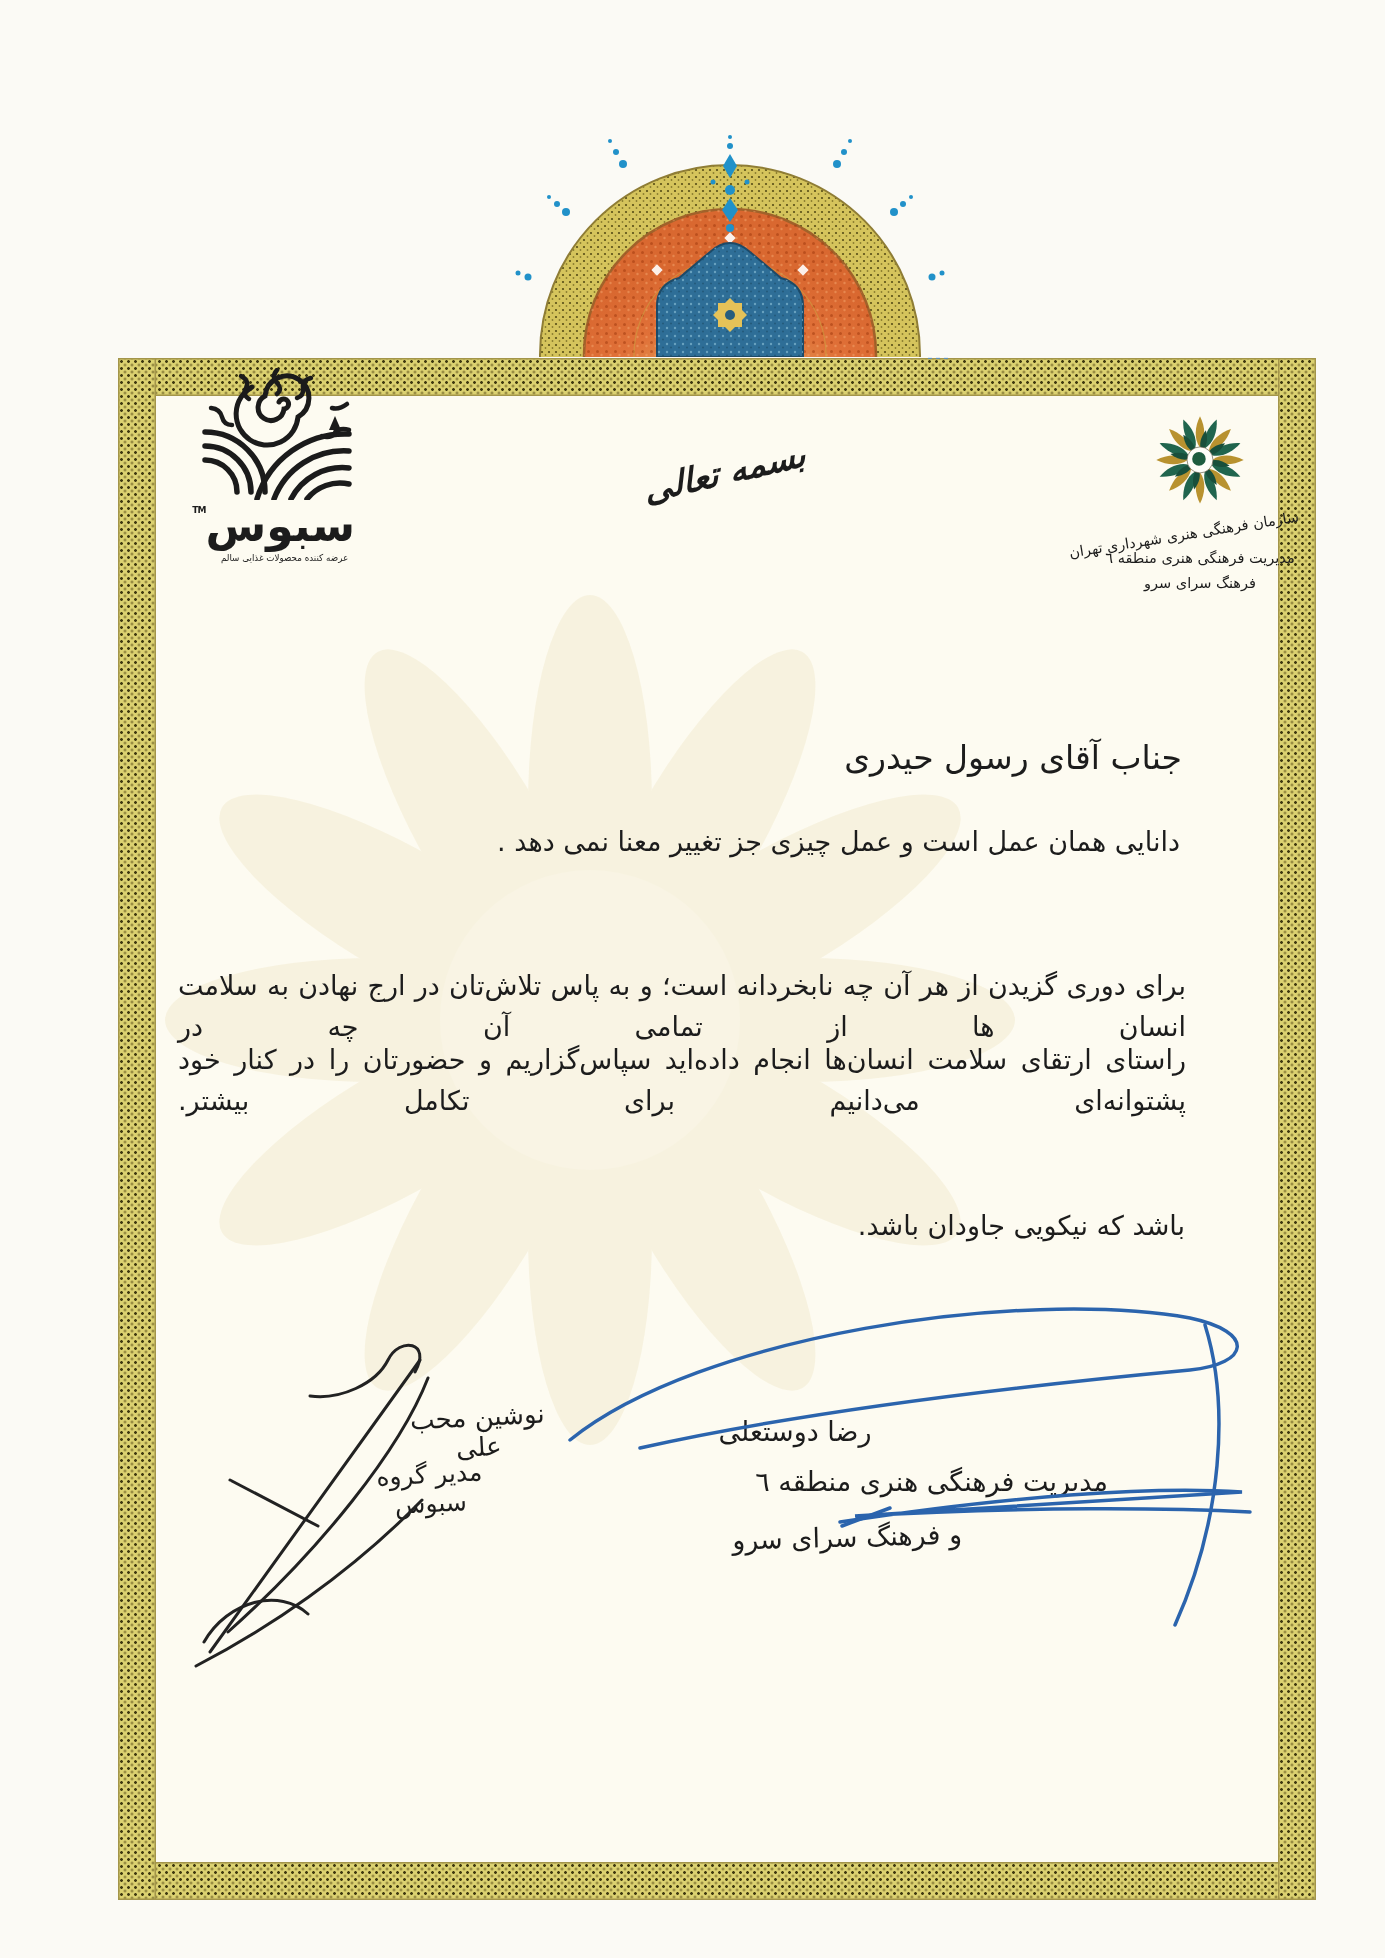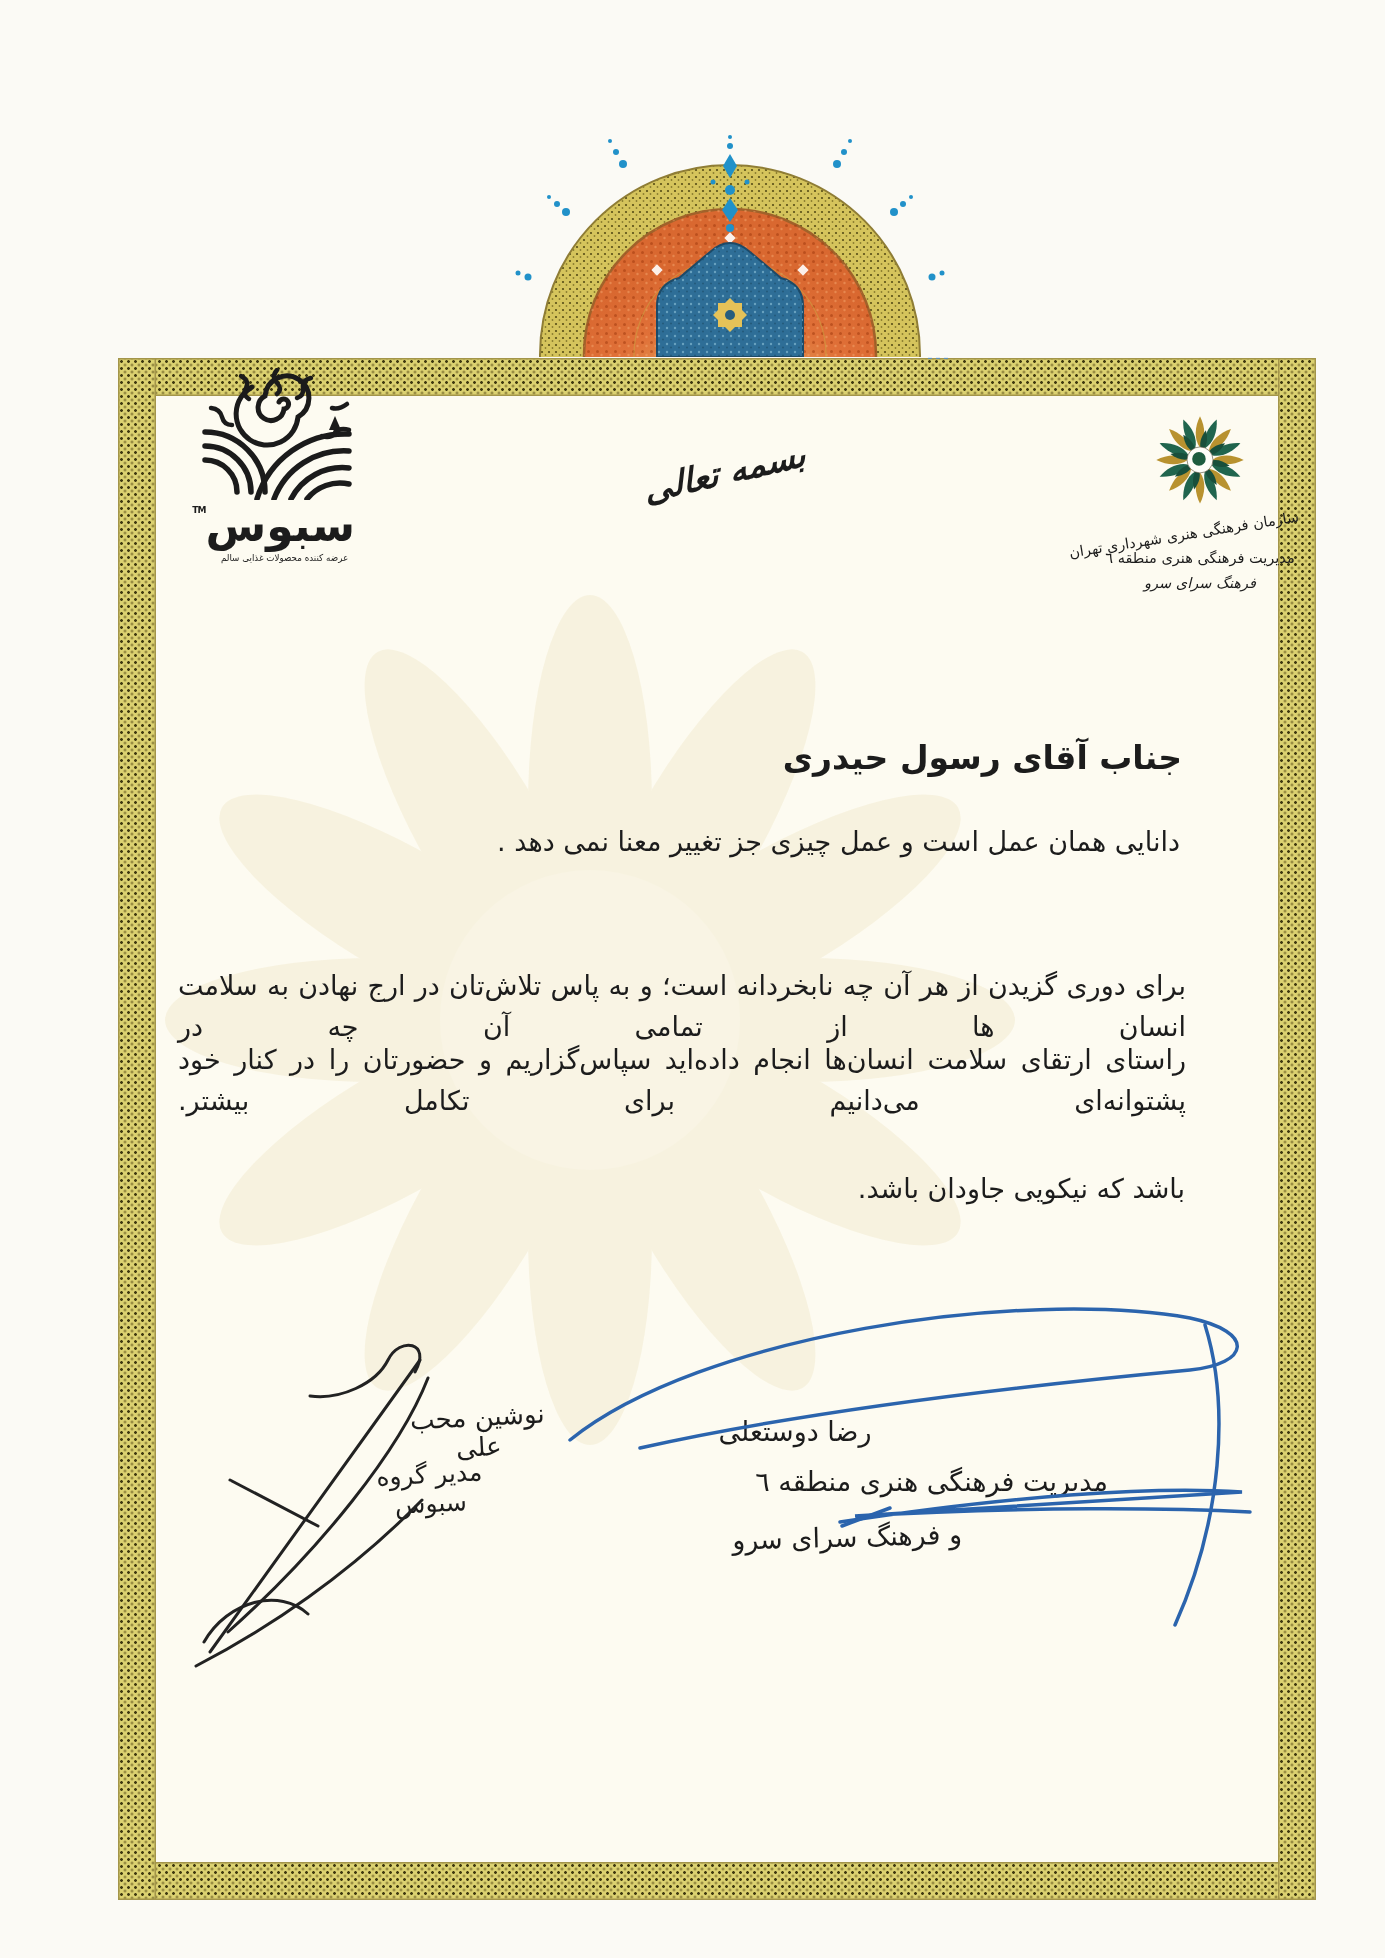--- a/index.html
+++ b/index.html
@@ -37,36 +37,36 @@
     font-size:34px; font-weight:bold; font-style:italic;
     transform:rotate(-13deg) skewX(-6deg); text-align:center;
   }
   .saboos{position:absolute; left:185px; top:368px; width:170px; z-index:3; }
   .saboos-word{font-size:44px; font-weight:bold; line-height:1; letter-spacing:-1px;}
   .saboos-tm{font-size:9px; vertical-align:28px; font-weight:bold;}
   .saboos-tag{font-size:9.5px; margin-top:4px; white-space:nowrap; transform:scaleX(.92); color:#222;}
   .muni{position:absolute; left:1100px; top:412px; width:200px; z-index:3; text-align:center;}
   .muni-cap1{font-size:14.5px; transform:rotate(-9deg); margin-top:8px; white-space:nowrap;}
   .muni-cap2{font-size:14.5px; margin-top:10px; white-space:nowrap;}
-  .muni-cap3{font-size:14.5px; margin-top:9px; white-space:nowrap;font-style:italic;}
+  .muni-cap3{font-size:14.5px; margin-top:9px; white-space:nowrap;}
   
   .addressee{
     position:absolute; right:203px; top:738px; z-index:3;
-    font-size:33px; font-weight:bold; white-space:nowrap;
+    font-size:33px; font-weight:normal; white-space:nowrap;
   }
   .bline{position:absolute; z-index:3; font-size:27px; line-height:1.5; white-space:nowrap;}
   .opening{right:205px; top:822px;}
   .just{
     left:178px; width:1008px; white-space:normal;
     text-align:justify; text-align-last:justify;
   }
   .b1{top:893px; padding-right:26px; width:982px;}
   .b2{top:966px;}
   .b3{top:1040px;}
-  .closing{right:200px; top:1169px;text-align:center;}
+  .closing{right:200px; top:1206px;text-align:center;}
   
   .sig-right-name{position:absolute; left:690px; top:1416px; width:210px; text-align:center; font-size:27px; z-index:4;}
   .sig-right-t1{position:absolute; left:688px; top:1466px; width:420px; text-align:right; font-size:27px; z-index:3;}
   .sig-right-t2{position:absolute; left:700px; top:1522px; width:262px; text-align:right; font-size:27px; transform:rotate(-1.5deg); z-index:4;}
   .sig-left-name{position:absolute; left:393px; top:1402px; width:170px; font-size:26px; font-weight:500; transform:rotate(-3deg); z-index:4; text-align:center;}
   .sig-left-title{position:absolute; left:350px; top:1460px; width:160px; font-size:25px; transform:rotate(-3deg); z-index:4; text-align:center;}
   .scribble{position:absolute; z-index:5;}
   .watermark{position:absolute; left:150px; top:580px; z-index:2; opacity:.55;}
   .scanmark{position:absolute; left:928px; top:347px; z-index:3; font-size:13px; color:#4f8fd0; opacity:.8; letter-spacing:6px;}
 </style>

